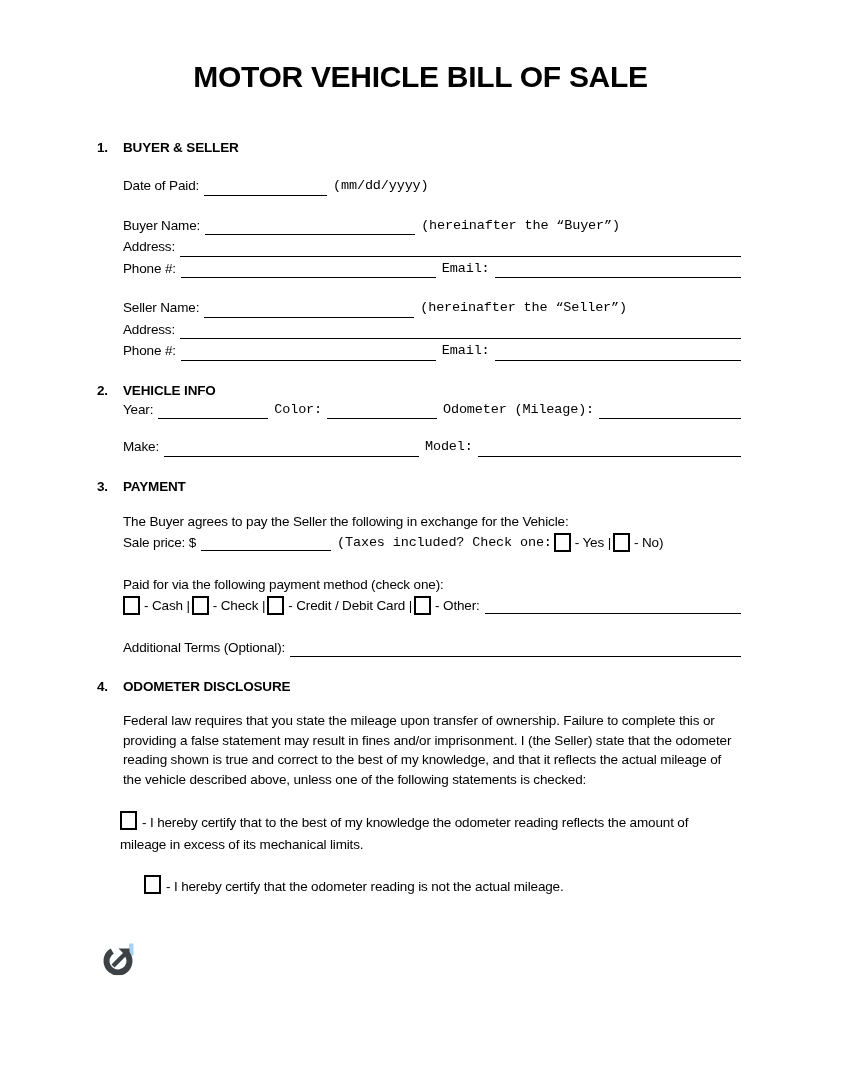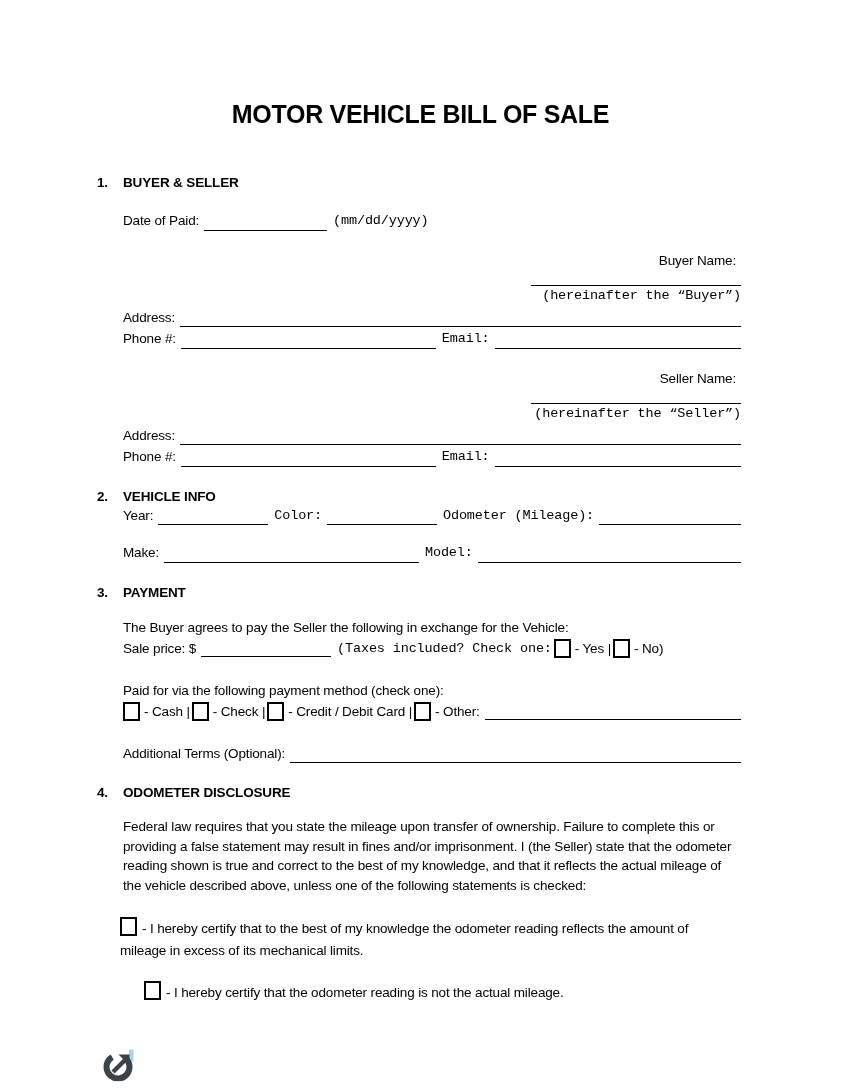--- a/index.html
+++ b/index.html
@@ -9,23 +9,23 @@
     background:#fff;
     font-family:"Liberation Sans","DejaVu Sans",sans-serif;
     color:#000;
     font-size:13.5px;
     letter-spacing:-0.15px;
     overflow:hidden;
     box-sizing:border-box;
   }
   .title{
     margin:0;
-    padding-top:100px;
+    padding-top:60px;
     text-align:center;
-    font-size:25px;
+    font-size:30px;
     font-weight:bold;
     letter-spacing:-0.3px;
   }
   .sec{
     display:flex;
     margin-left:97px;
     font-weight:bold;
     font-size:13.5px;
   }
   .sec .num{width:26px;flex:0 0 26px;}
@@ -66,21 +66,21 @@
   .stmt{
     margin-left:120px;
     width:578px;
     line-height:22px;
   }
   .stmt .cb{margin-right:5px;}
   .logo{margin:43px 0 0 101px;}
   
   .mt-s1{margin-top:46px;}
   .mt-date{margin-top:21px;}
-  .mt-block{margin-top:20px;flex-direction:column;}
+  .mt-block{margin-top:20px;}
   .mt-sec{margin-top:22px;}
   .mt-rows{margin-top:18px;}
   .mt-line{margin-top:2px;}
   .mt-para{margin-top:17px;}
   .mt-stmt1{margin-top:21px;}
   .mt-stmt2{margin-top:19px;padding-left:24px;}
 </style>
 </head>
 <body>
 

